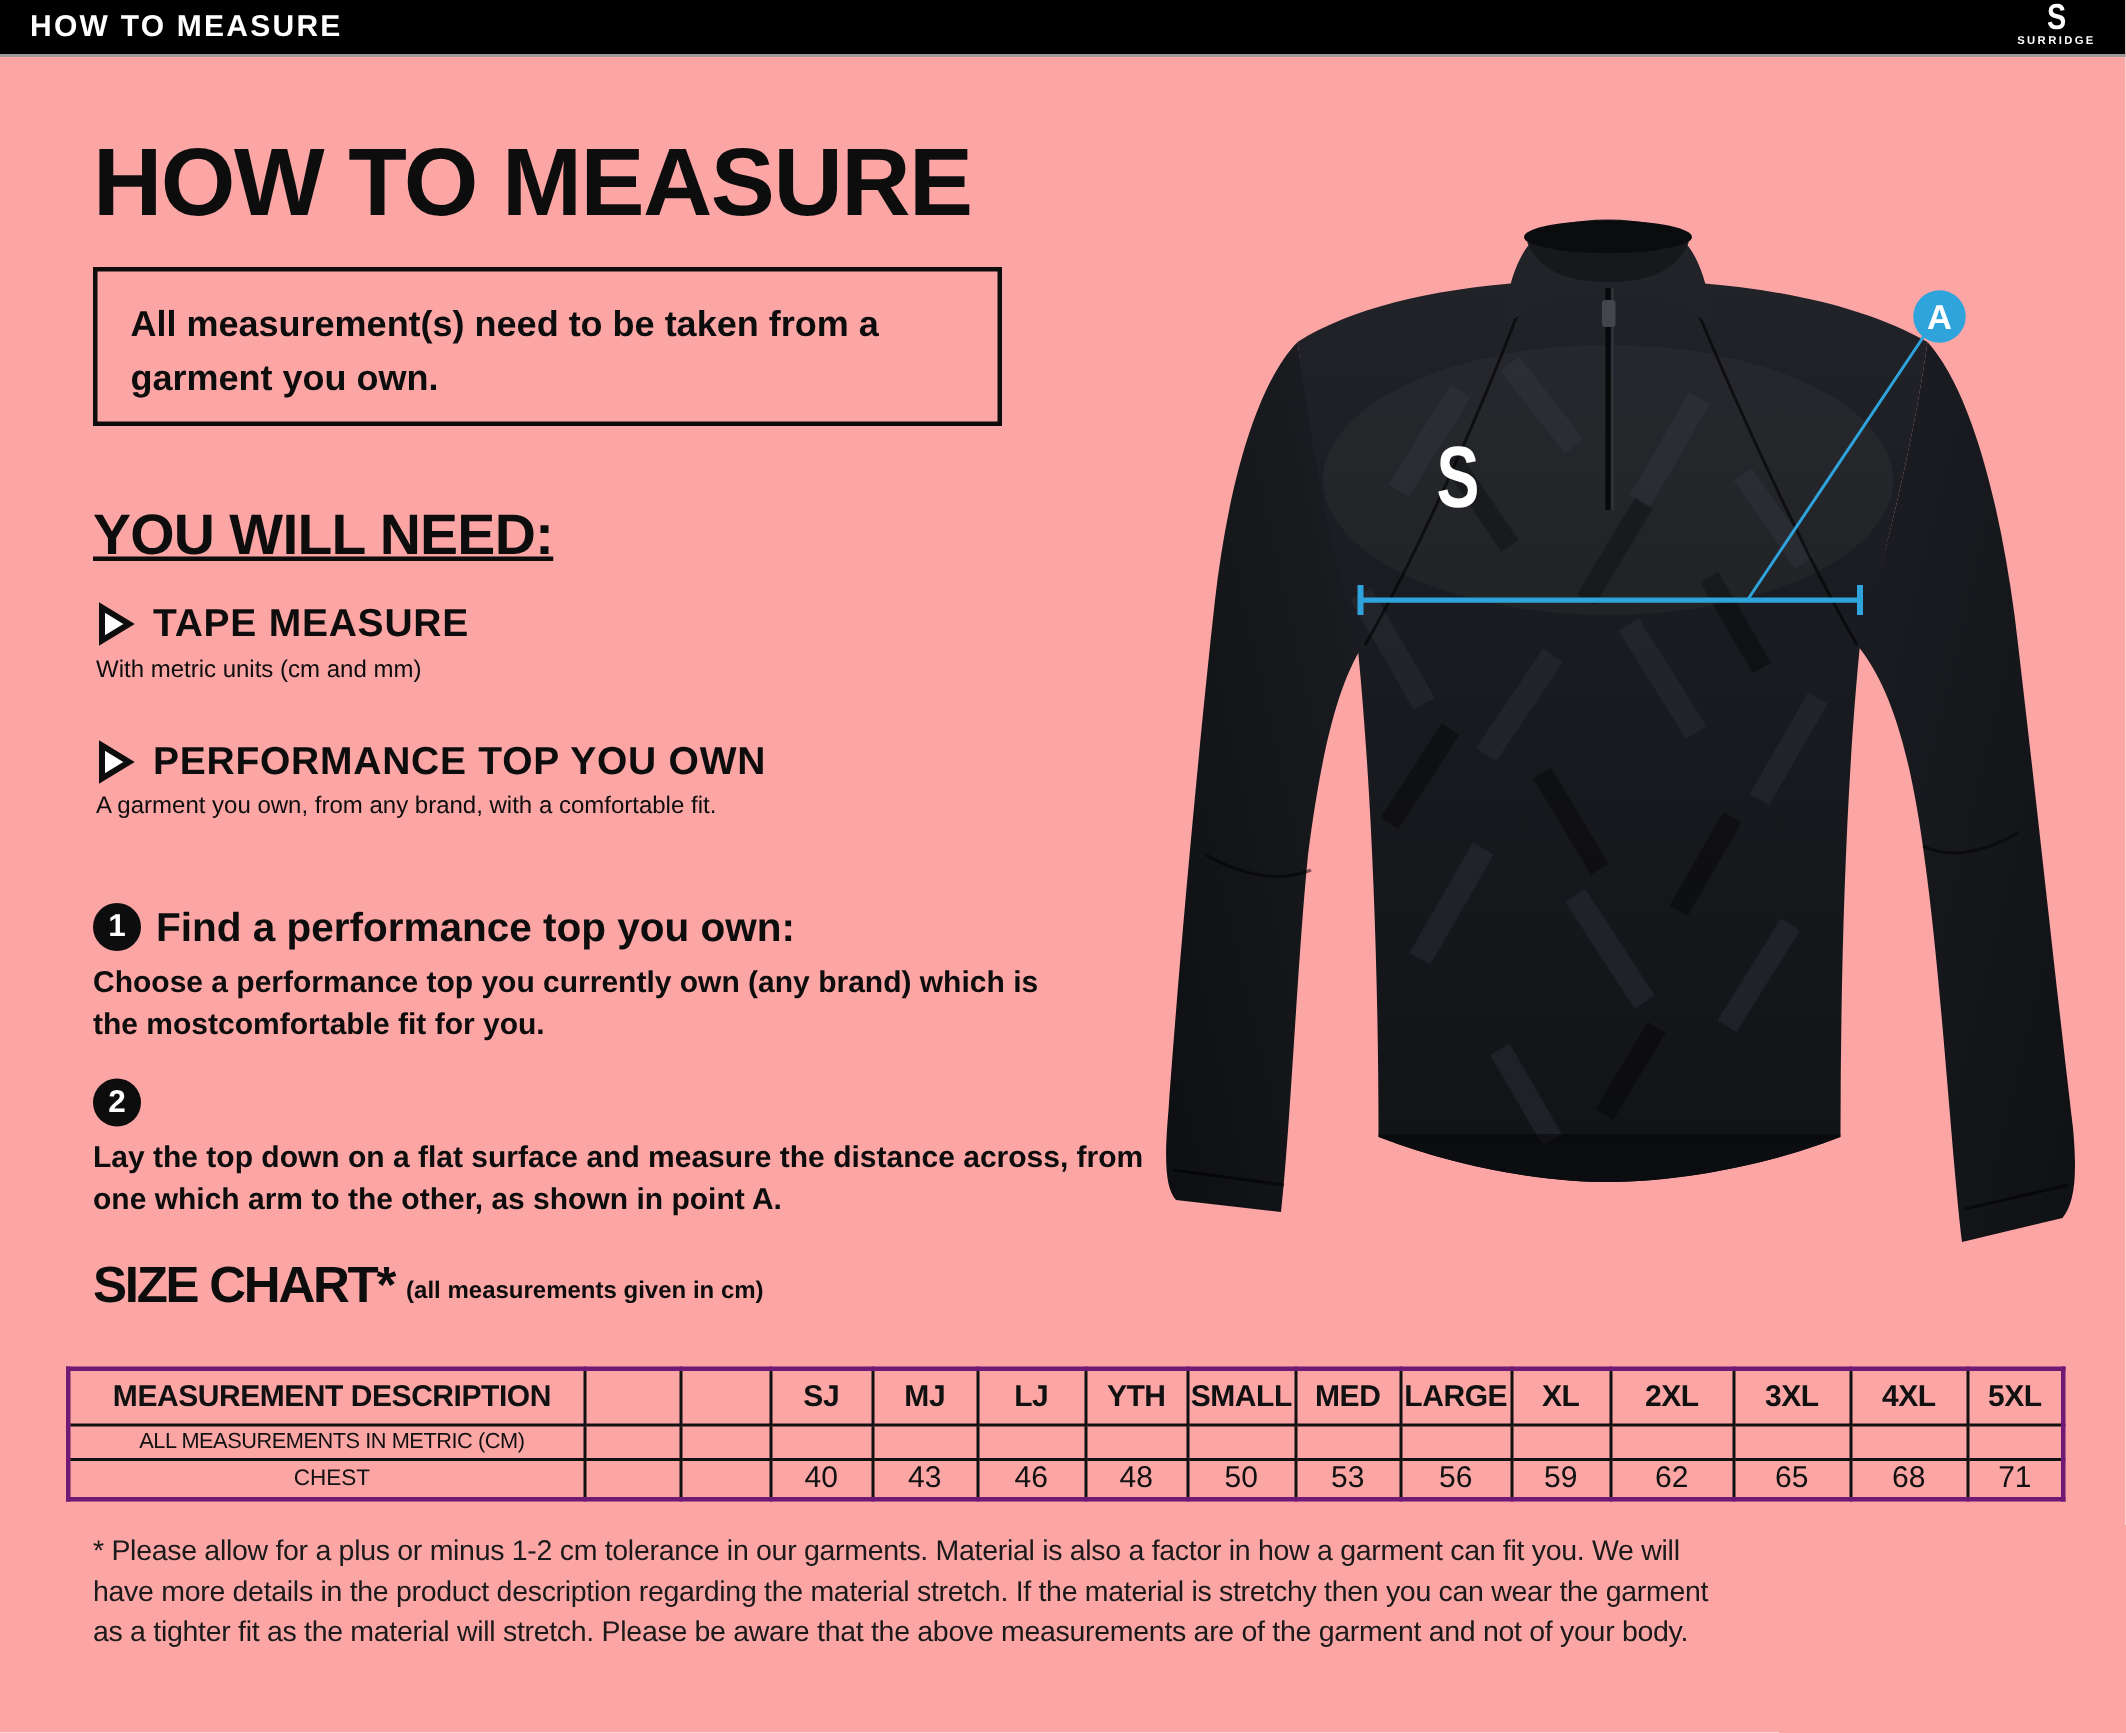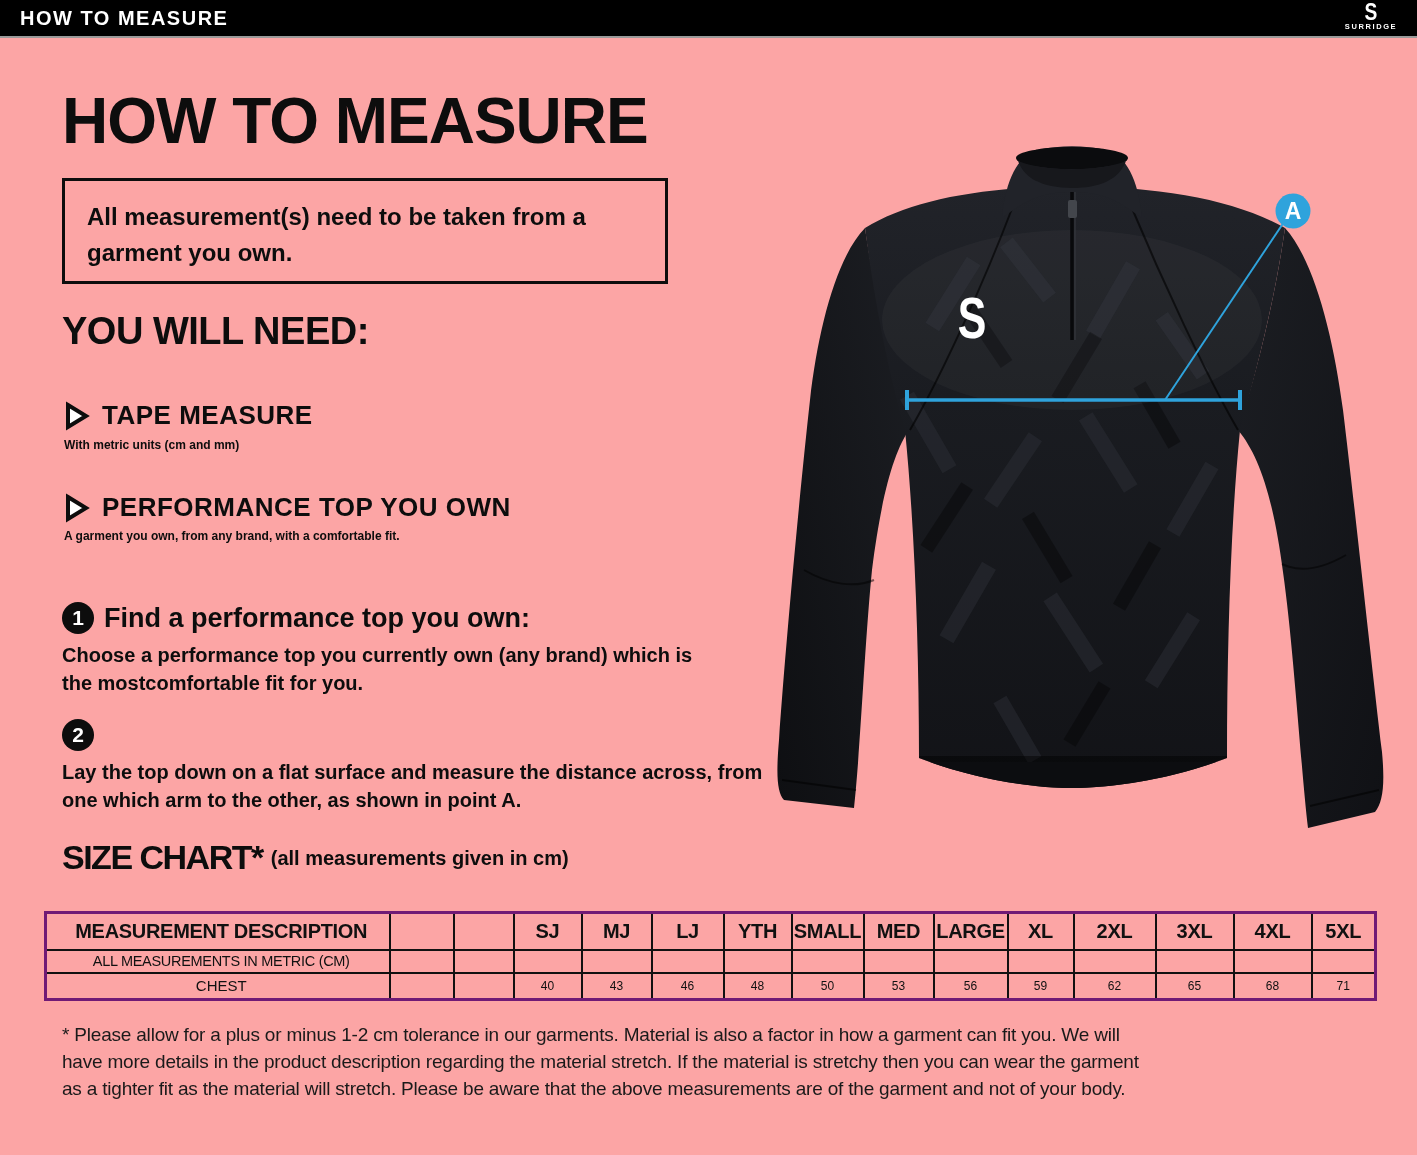--- a/index.html
+++ b/index.html
@@ -16,42 +16,42 @@
   .brand .s-glyph { font-weight:bold; font-size:24px; line-height:22px; display:block; transform:scaleX(.8); }
   .brand .brand-name { display:block; font-size:7.5px; font-weight:bold; letter-spacing:1.6px; margin-top:-1px; }
 
   
   .h1 { position:absolute; left:62px; top:84px; font-size:64px; font-weight:bold; letter-spacing:-1px; color:#0d0d0d; white-space:nowrap; }
   .notice { position:absolute; left:62px; top:178px; width:606px; height:106px; border:3px solid #0d0d0d;
             padding:18px 14px 0 22px; font-size:24px; font-weight:bold; line-height:1.48; color:#0d0d0d; }
   .h2 { position:absolute; left:62px; font-size:38px; font-weight:bold; letter-spacing:-0.5px; color:#0d0d0d; white-space:nowrap; }
   .need-row { position:absolute; left:64px; display:flex; align-items:center; gap:12px; }
   .need-title { font-size:26px; font-weight:bold; letter-spacing:0.5px; color:#0d0d0d; white-space:nowrap; }
-  .need-desc { position:absolute; left:64px; font-size:12px; font-weight:bold; color:#0d0d0d; white-space:nowrap; }
+  .need-desc { position:absolute; left:64px; font-size:16px; font-weight:normal; color:#0d0d0d; white-space:nowrap; }
   .tri-icon svg { display:block; }
 
   .step-row { position:absolute; left:62px; display:flex; align-items:center; gap:10px; }
   .step-badge { width:32px; height:32px; border-radius:50%; background:#0d0d0d; color:#fff;
                 font-size:21px; font-weight:bold; display:flex; align-items:center; justify-content:center; flex:0 0 32px; }
   .step-title { font-size:27px; font-weight:bold; color:#0d0d0d; white-space:nowrap; }
   .step-desc { position:absolute; left:62px; font-size:20px; font-weight:bold; line-height:1.42; color:#0d0d0d; }
 
   .size-chart-head { position:absolute; left:62px; top:840px; display:flex; align-items:flex-end; }
   .size-chart-title { font-size:34px; font-weight:bold; letter-spacing:-1.5px; color:#0d0d0d; line-height:1; }
-  .size-chart-sub { font-size:20px; font-weight:bold; color:#0d0d0d; margin-left:8px; padding-bottom:4px; white-space:nowrap; }
+  .size-chart-sub { font-size:16px; font-weight:bold; color:#0d0d0d; margin-left:8px; padding-bottom:4px; white-space:nowrap; }
 
   
   table.size-table { position:absolute; left:44px; top:911px; width:1330px; border-collapse:collapse;
                      table-layout:fixed; border:3px solid #701a75; }
   table.size-table th, table.size-table td { border:2px solid #111; color:#111;
                      overflow:hidden; white-space:nowrap; text-align:center; vertical-align:middle; }
   table.size-table thead th { height:37px; font-size:20px; font-weight:bold; letter-spacing:-0.3px; }
   th.desc-col { text-align:left; padding-left:7px; font-size:21px; }
   tr.metric-row td { height:23px; font-size:14.5px; font-weight:normal; }
-  tr.chest-row td { height:27px; font-size:12px; font-weight:normal; }
+  tr.chest-row td { height:27px; font-size:20px; font-weight:normal; }
   td.row-label { text-align:left; padding-left:7px; }
   tr.metric-row td.row-label { letter-spacing:-0.3px; }
   tr.chest-row td.row-label { font-size:15px; }
 
   .footnote { position:absolute; left:62px; top:1022px; width:1095px; font-size:19px; font-weight:normal;
               line-height:1.42; letter-spacing:-0.2px; color:#1a1a1a; }
 
   
   .figure { position:absolute; left:770px; top:140px; width:640px; height:700px; }
 </style>
@@ -65,21 +65,21 @@
     <div class="brand">
       <span class="s-glyph">S</span>
       <span class="brand-name">SURRIDGE</span>
     </div>
   </div>
 
   <div class="h1">HOW TO MEASURE</div>
 
   <div class="notice">All measurement(s) need to be taken from a garment you own.</div>
 
-  <div class="h2" style="top:310px;">YOU WILL NEED:</div>
+  <div class="h2" style="top:336px;text-decoration:underline;">YOU WILL NEED:</div>
 
   <div class="need-row" style="top:400px;">
     <span class="tri-icon">
       <svg width="26" height="30" viewBox="0 0 26 30">
           <path d="M4,4 L22,15 L4,26 Z" fill="#fff" stroke="#0d0d0d" stroke-width="4" stroke-linejoin="miter"></path>
         </svg>
     </span>
     <span class="need-title">TAPE MEASURE</span>
   </div>
   <div class="need-desc" style="top:438px;">With metric units (cm and mm)</div>

